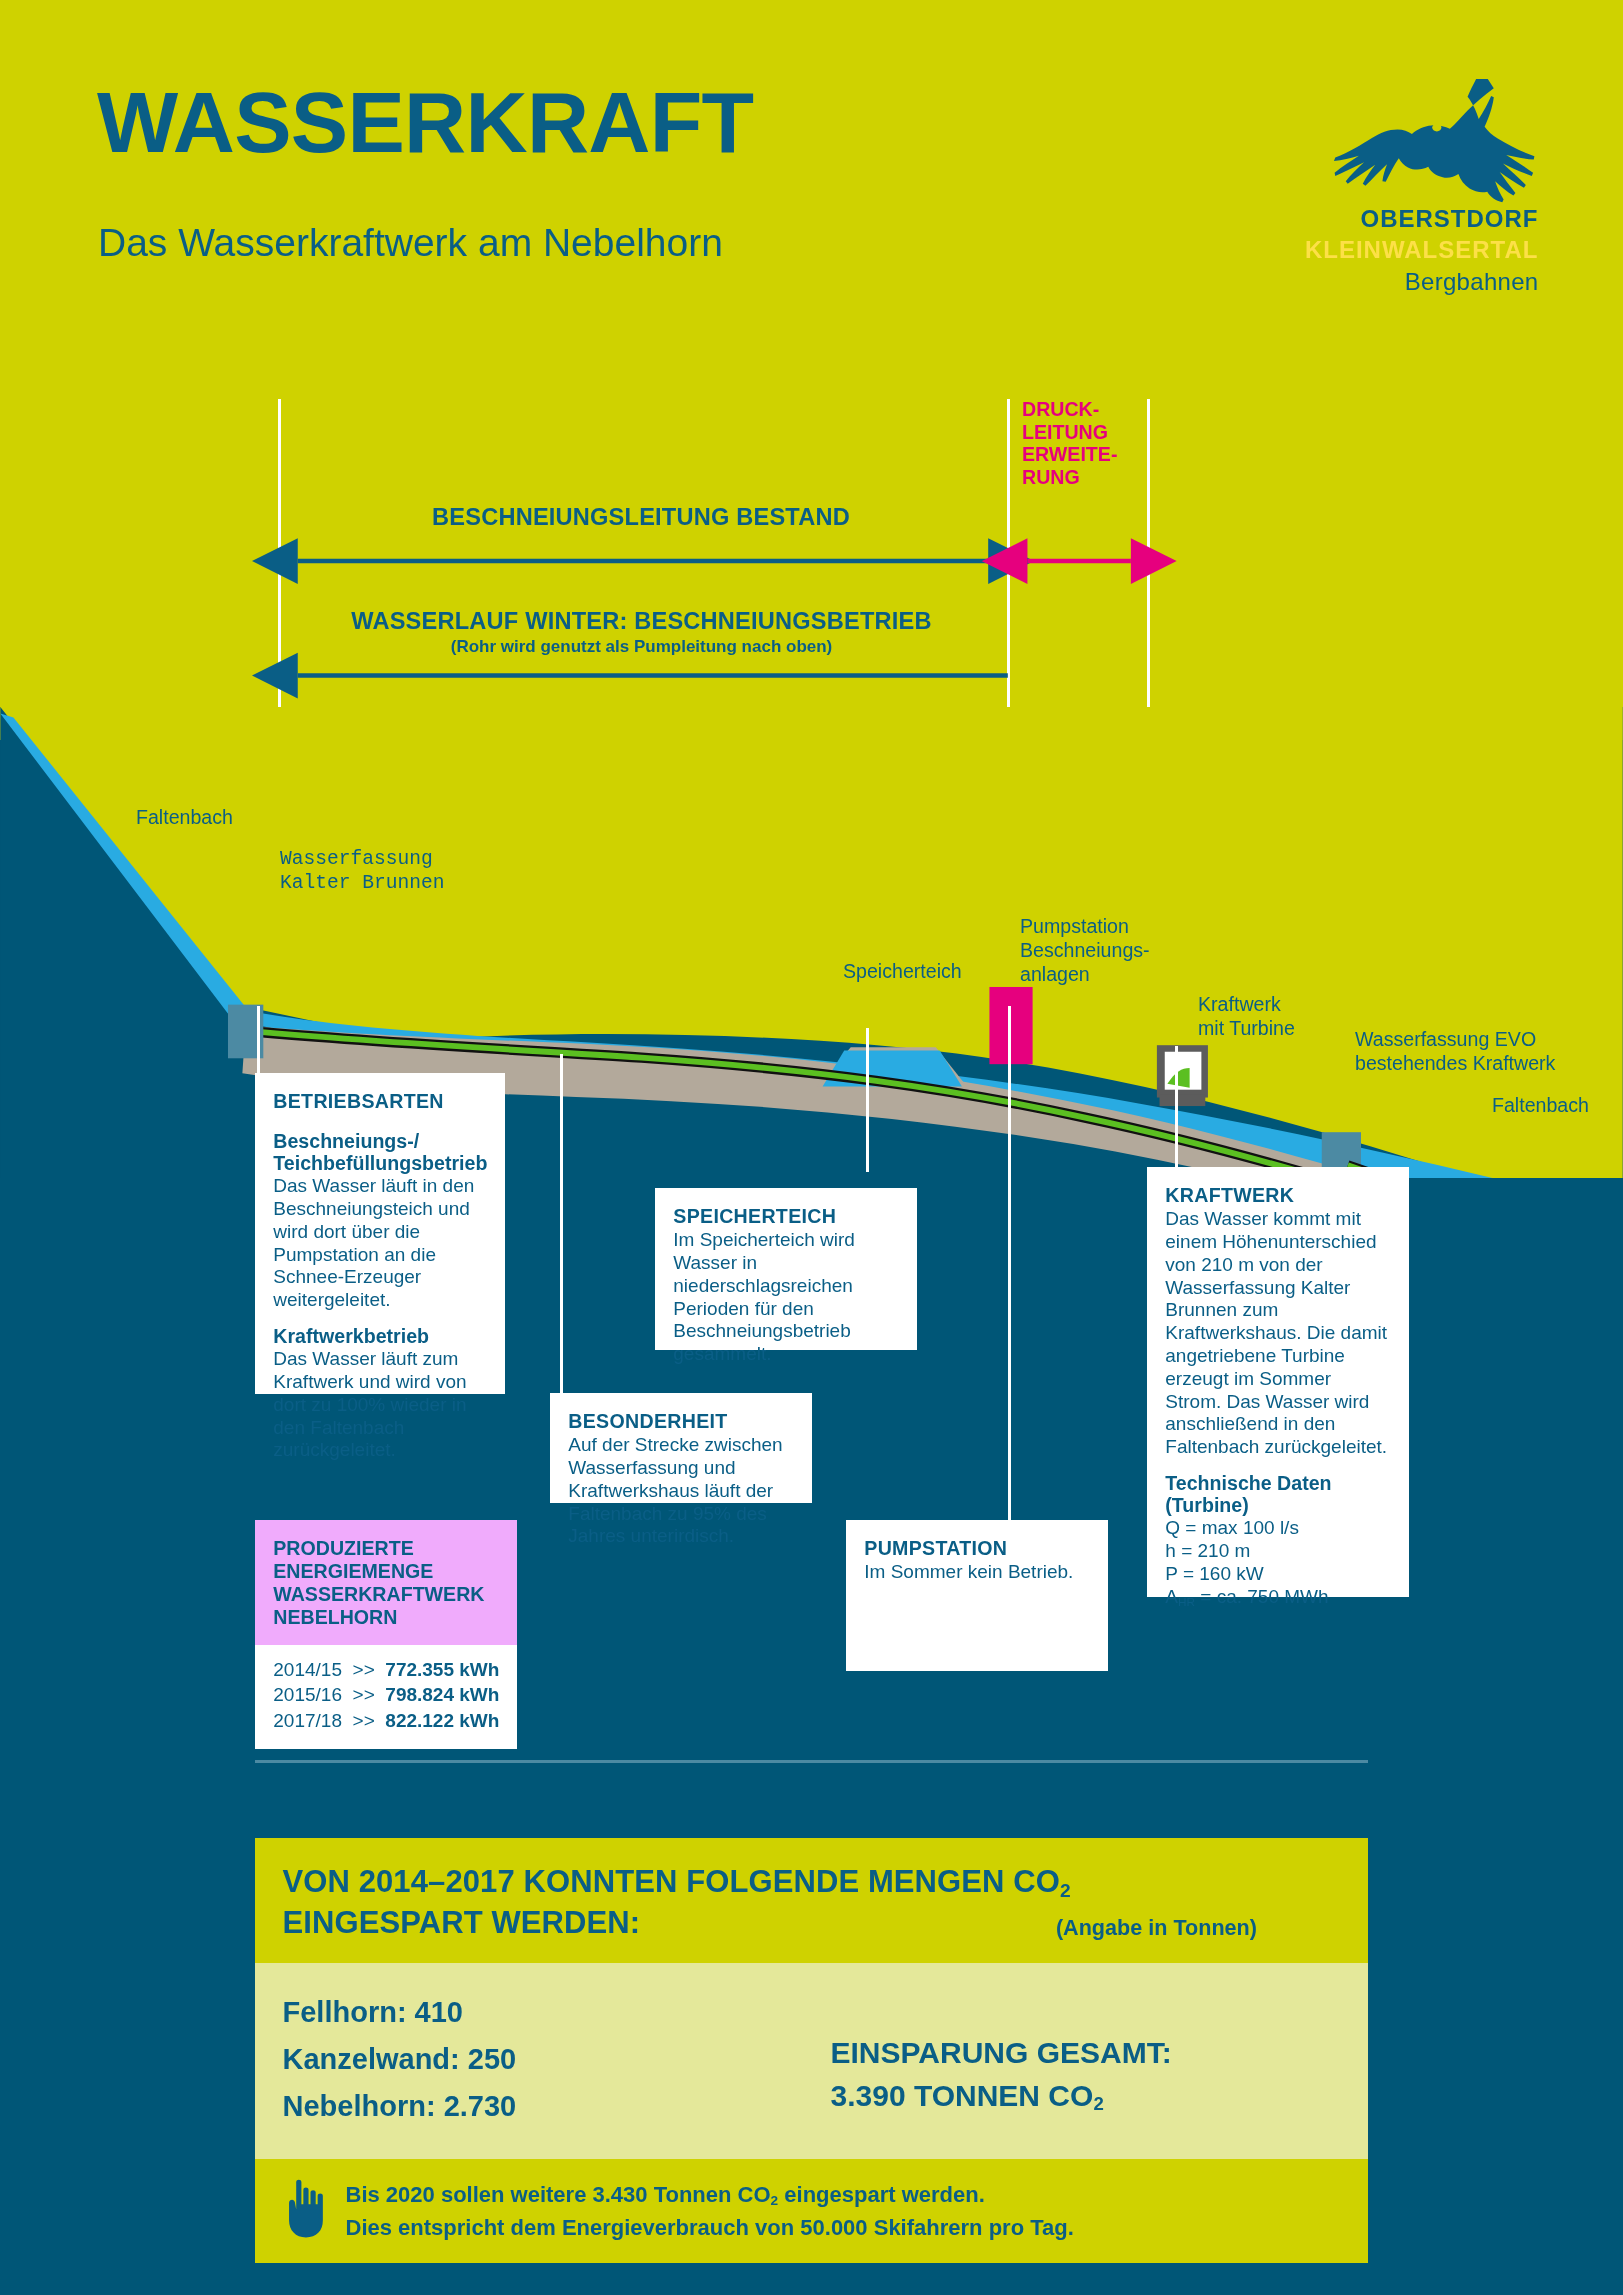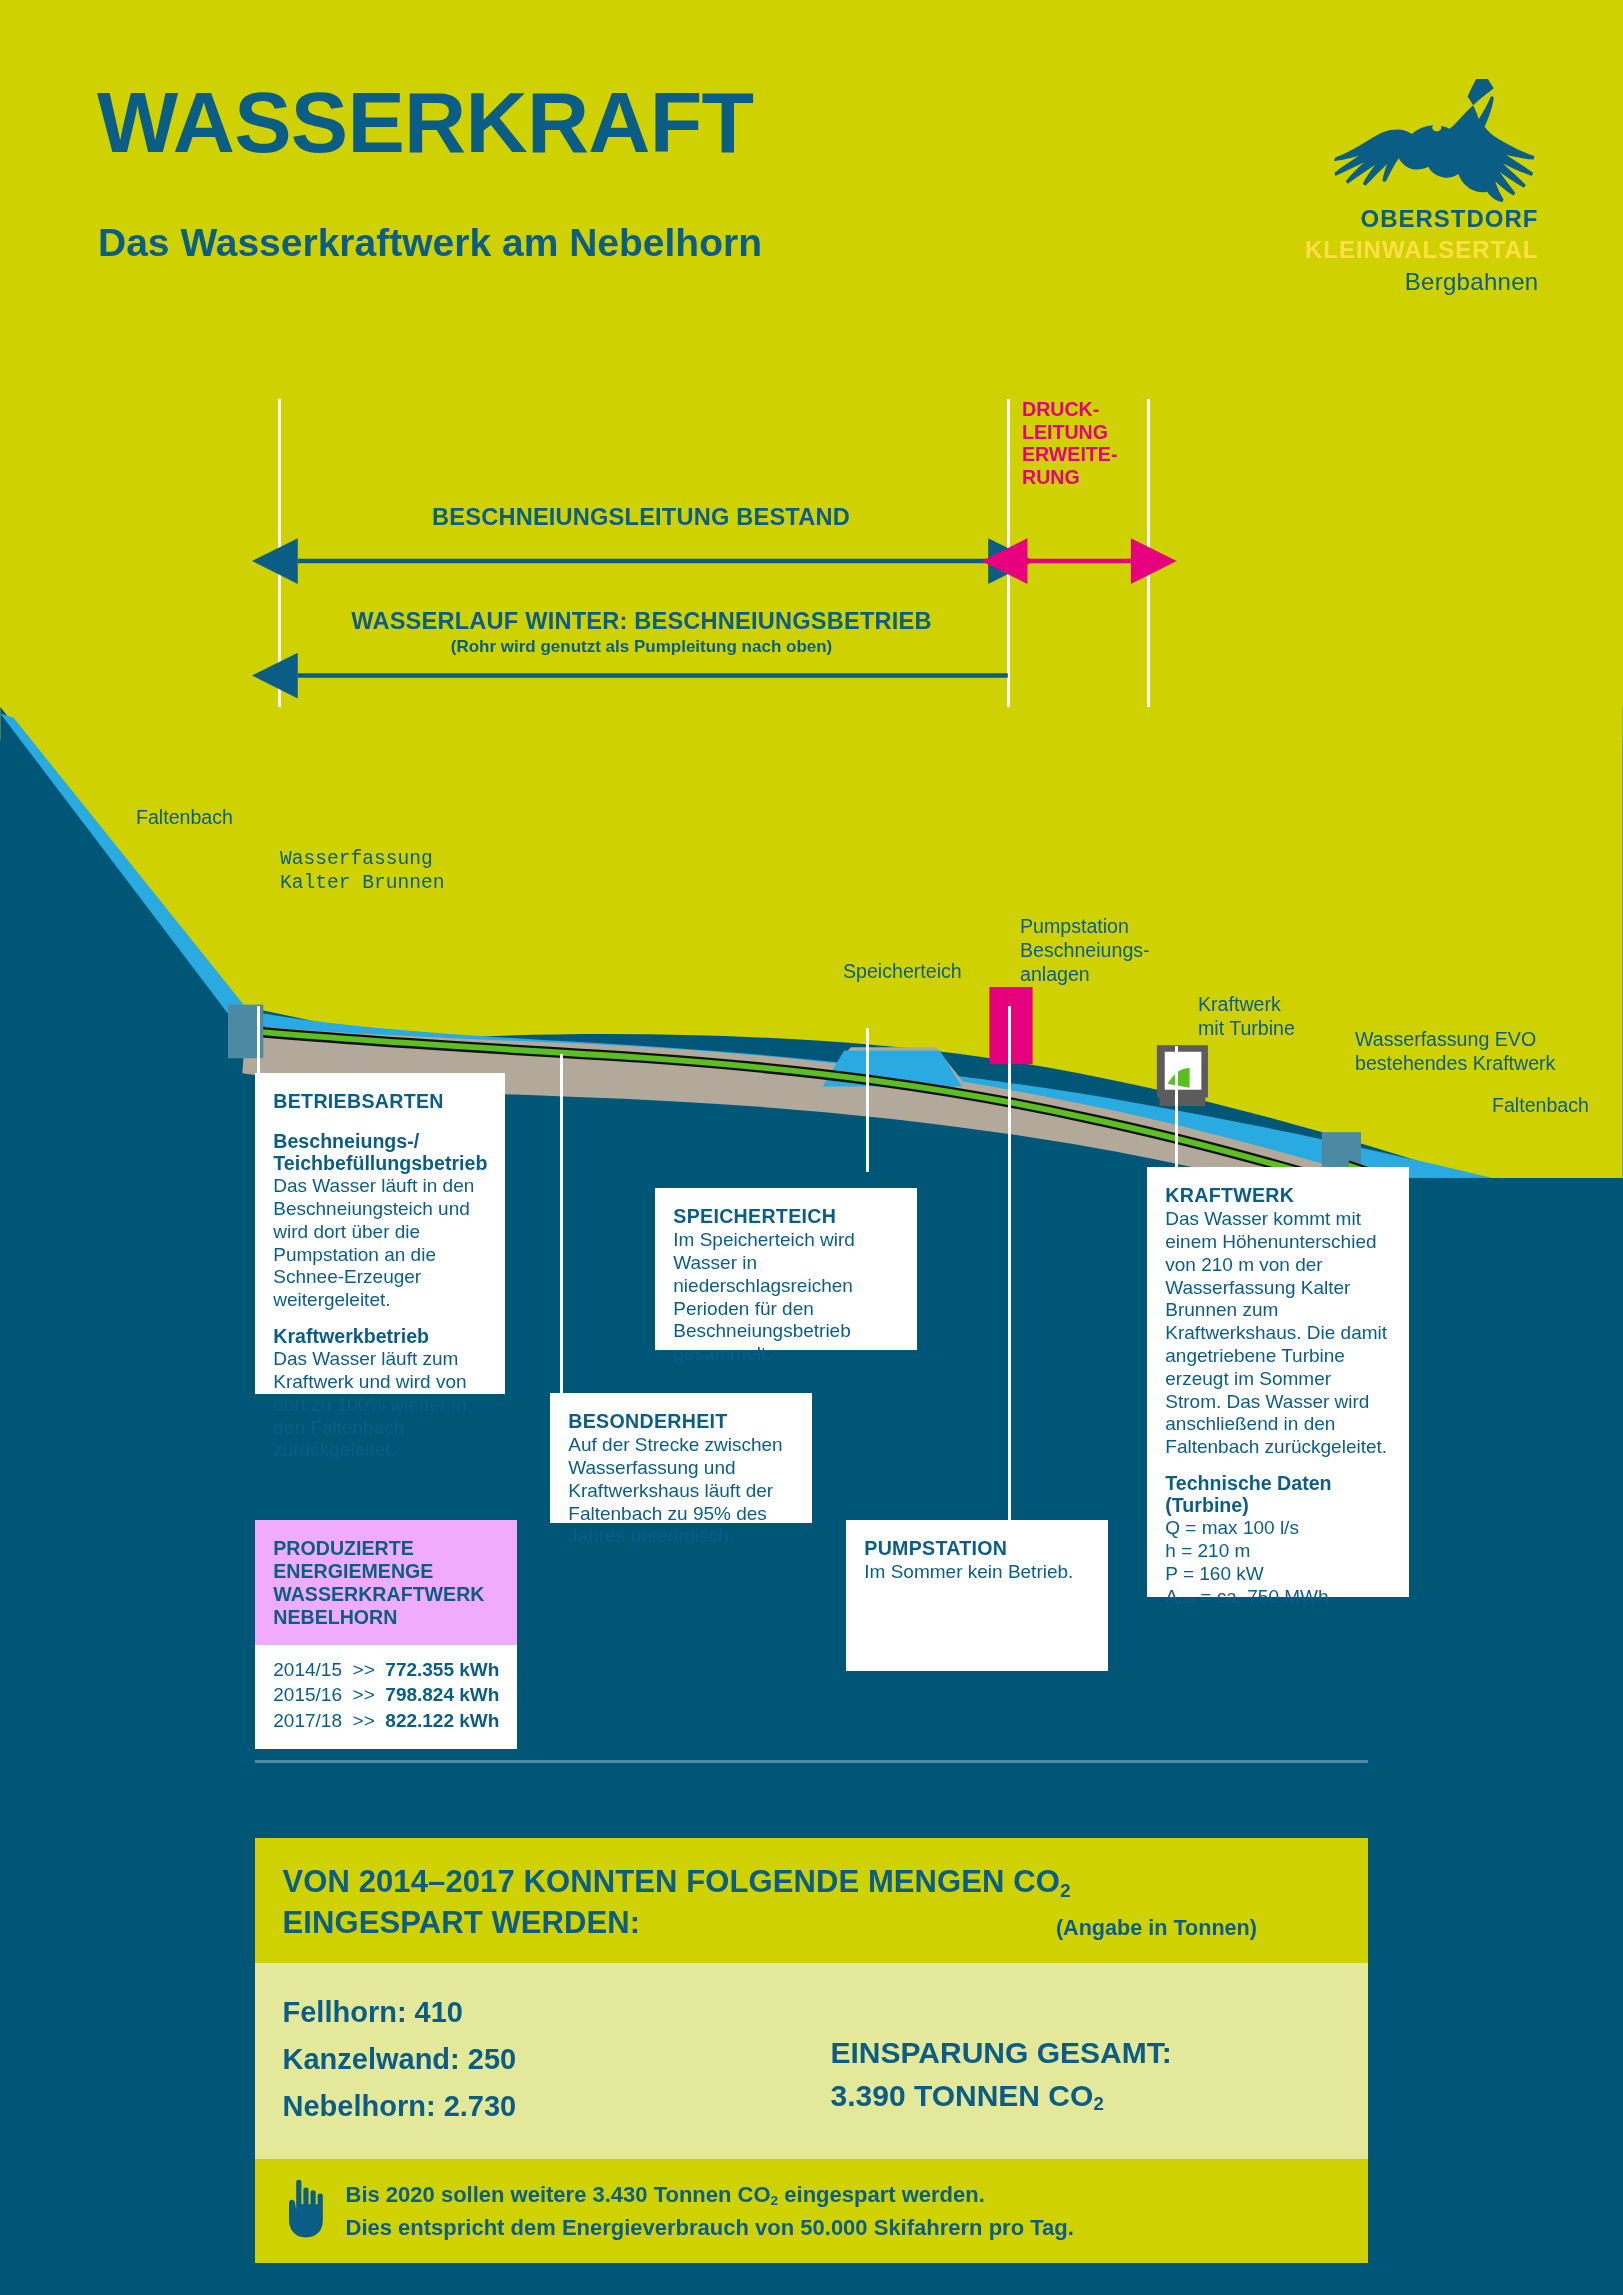--- a/index.html
+++ b/index.html
@@ -15,21 +15,21 @@
   .topband{position:absolute;left:0;top:0;width:1623px;height:740px;background:#CFD200;}
 
   
   .title{
     position:absolute;left:97px;top:79px;
     font-size:86px;font-weight:bold;color:#0A5E86;
     letter-spacing:-0.7px;line-height:1;
   }
   .subtitle{
     position:absolute;left:98px;top:223px;
-    font-size:39px;font-weight:bold;color:#0A5E86;line-height:1;
+    font-size:39px;font-weight:normal;color:#0A5E86;line-height:1;
   }
   .logo{position:absolute;left:1250px;top:79px;width:295px;height:209px;}
   .logo svg{position:absolute;left:0;top:0;}
   .logo-l1{position:absolute;right:6.5px;top:126px;font-size:24px;font-weight:bold;color:#0A5E86;letter-spacing:1px;}
   .logo-l2{position:absolute;right:6.5px;top:157px;font-size:24px;font-weight:bold;color:#fde047;letter-spacing:1px;}
   .logo-l3{position:absolute;right:6.5px;top:189px;font-size:24px;color:#0A5E86;letter-spacing:0.3px;}
 
   
   .vline{position:absolute;width:2.6px;background:#ffffff;}
   .arrowlabel{
@@ -256,21 +256,21 @@
     <p>Das Wasser läuft in den Beschneiungsteich und wird dort über die Pumpstation an die Schnee-Erzeuger weitergeleitet.</p>
     <h4>Kraftwerkbetrieb</h4>
     <p>Das Wasser läuft zum Kraftwerk und wird von dort zu 100% wieder in den Faltenbach zurückgeleitet.</p>
   </div>
 
   <div class="infobox" style="left:655px;top:1188px;width:262px;height:162px;">
     <h3>SPEICHERTEICH</h3>
     <p>Im Speicherteich wird Wasser in niederschlagsreichen Perioden für den Beschneiungsbetrieb gesammelt.</p>
   </div>
 
-  <div class="infobox" style="left:550px;top:1393px;width:262px;height:130px;">
+  <div class="infobox" style="left:550px;top:1393px;width:262px;height:110px;">
     <h3>BESONDERHEIT</h3>
     <p>Auf der Strecke zwischen Wasserfassung und Kraftwerkshaus läuft der Faltenbach zu 95% des Jahres unterirdisch.</p>
   </div>
 
   <div class="infobox" style="left:846px;top:1520px;width:262px;height:151px;">
     <h3>PUMPSTATION</h3>
     <p>Im Sommer kein Betrieb.</p>
   </div>
 
   <div class="infobox" style="left:1147px;top:1167px;width:262px;height:430px;">

